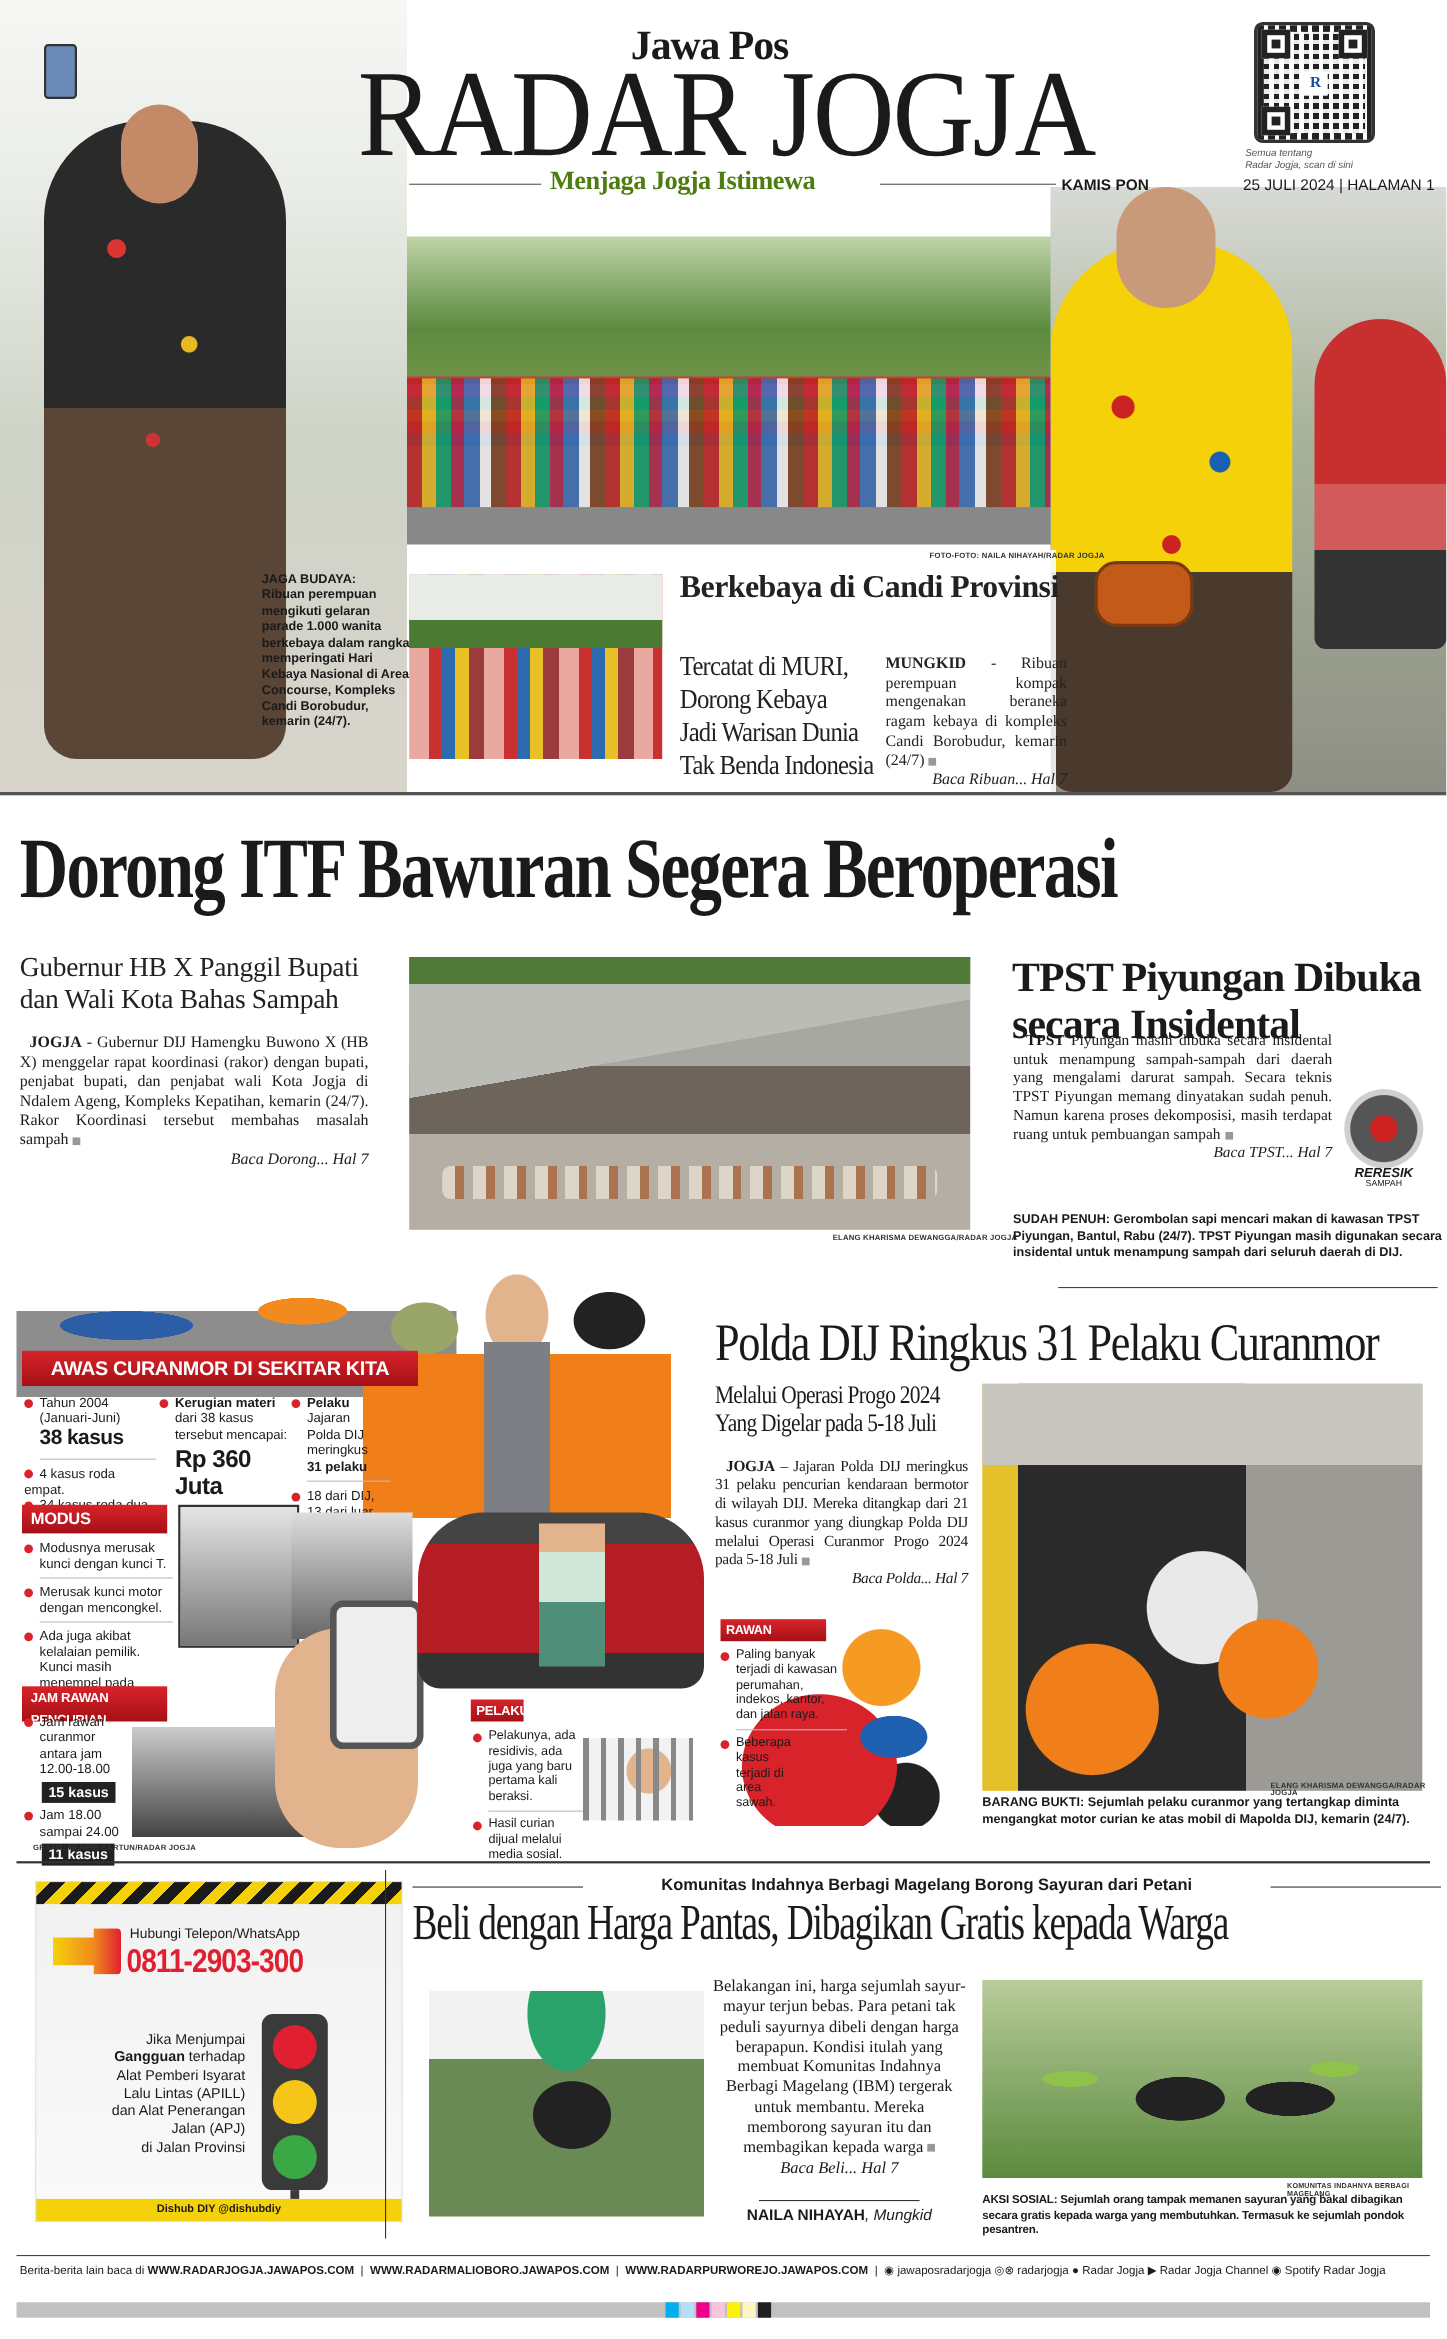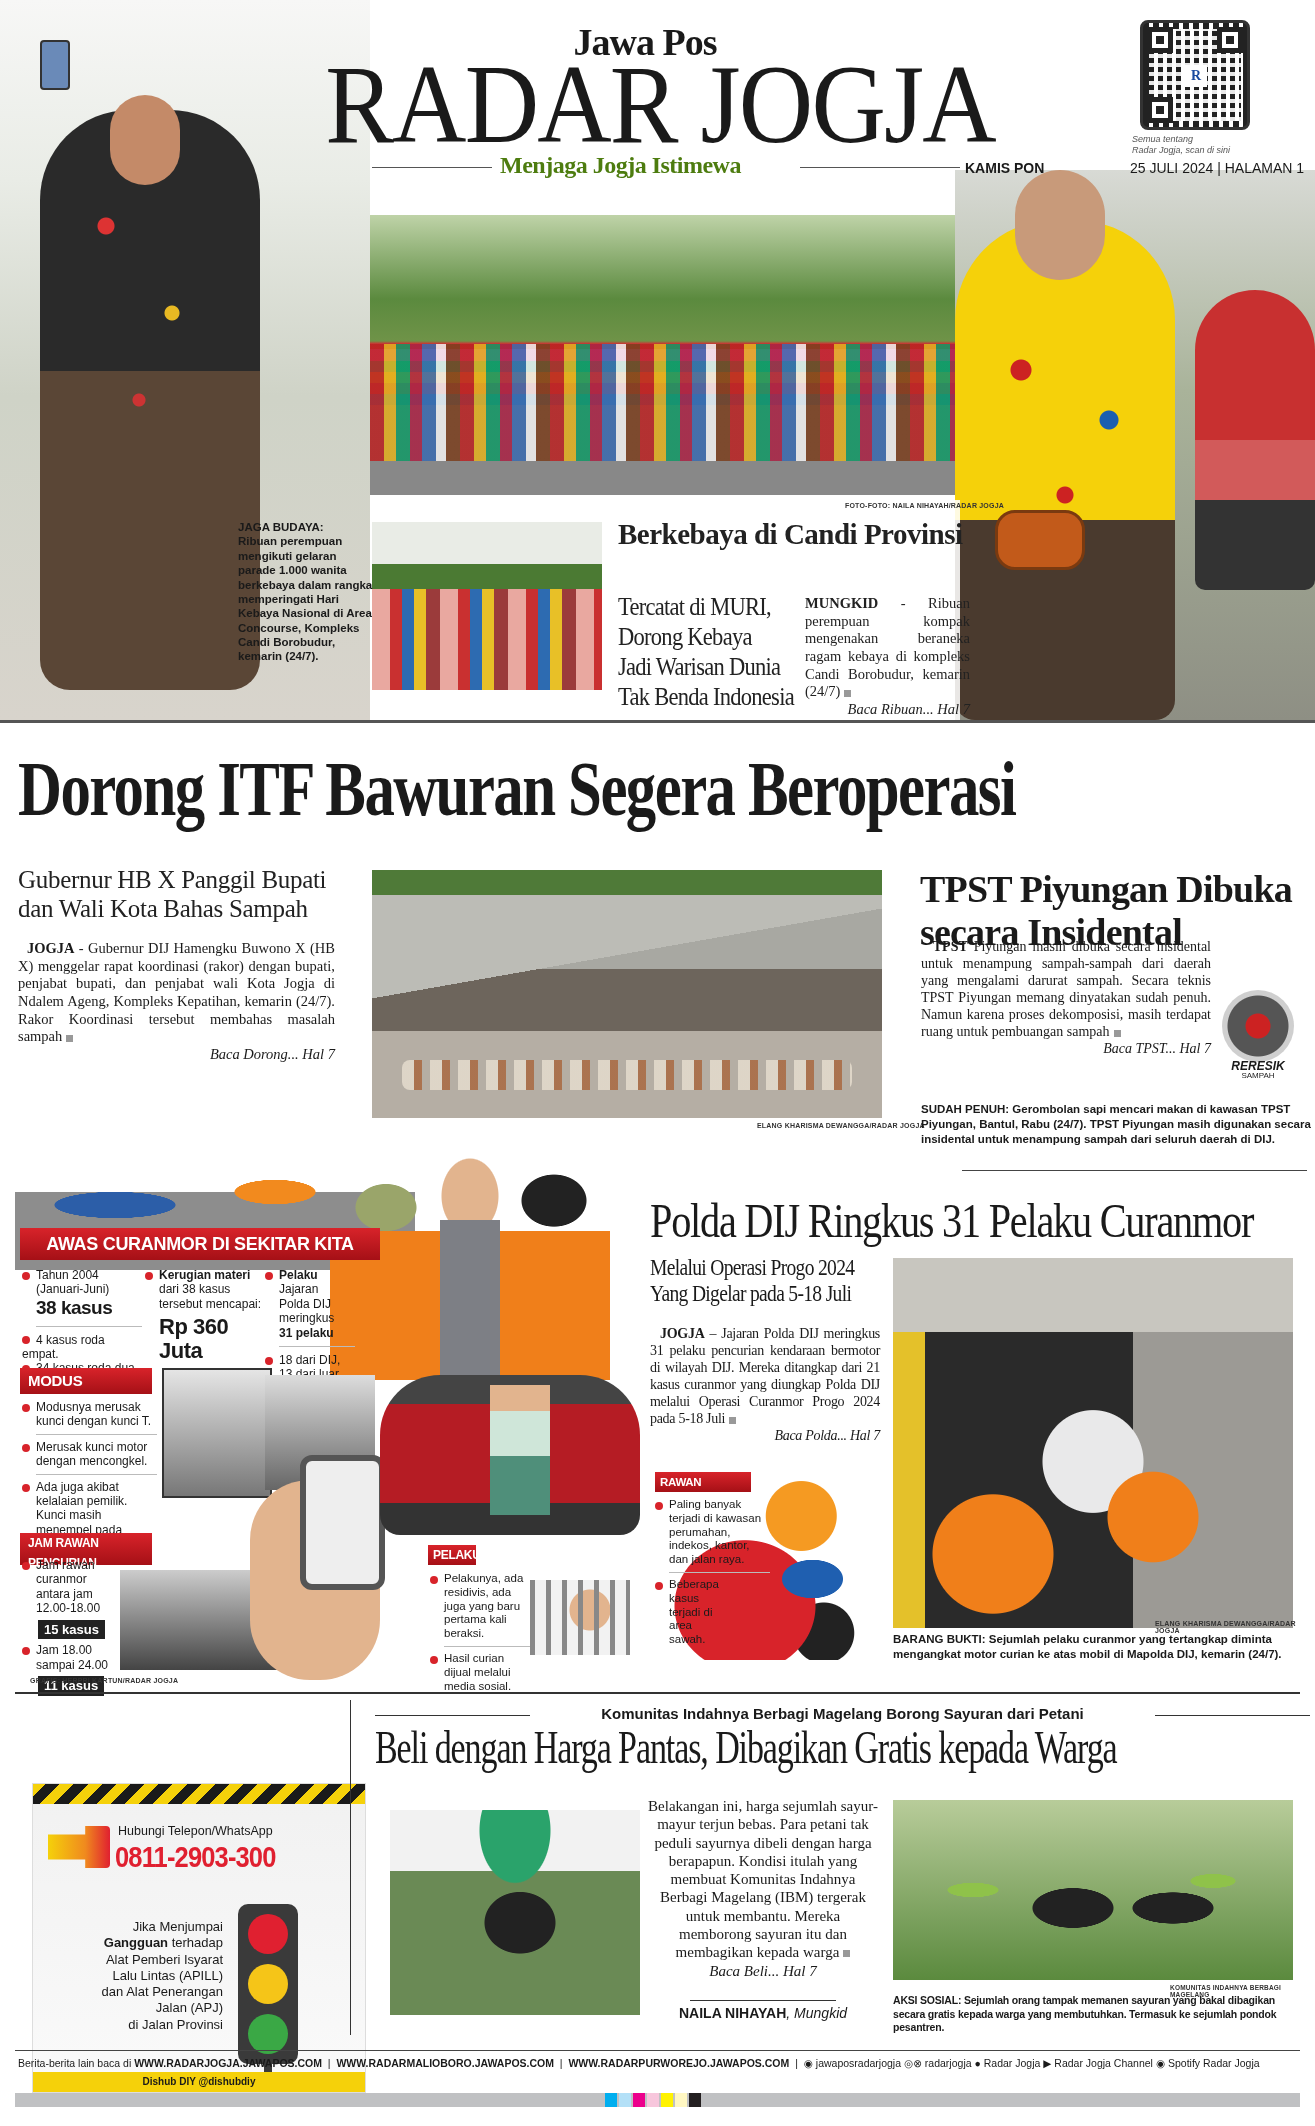--- a/index.html
+++ b/index.html
@@ -106,21 +106,21 @@
 .deck-polda{left:650px;top:1255px;font-size:23px;line-height:1.15;letter-spacing:-0.8px;transform:scaleX(0.85);transform-origin:left top;white-space:nowrap}
 .body-polda{left:650px;top:1325px;width:230px;font-size:14px;line-height:1.22;text-align:justify;letter-spacing:-0.3px}
 .p-polda{left:893px;top:1258px;width:400px;height:273px;background:
  linear-gradient(180deg,#c8c6bf 0 20%,transparent 20%),
  radial-gradient(ellipse at 25% 80%,#f07f1a 0 60px,transparent 61px),
  radial-gradient(ellipse at 65% 70%,#f07f1a 0 45px,transparent 46px),
  radial-gradient(ellipse at 50% 55%,#e9e9ea 0 50px,transparent 51px),
  linear-gradient(90deg,#e4c12a 0 8%,#2a2a2a 8% 60%,#9c9a95 60% 100%)}
 .cap-polda{left:893px;top:1632px;width:400px;font-family:"Liberation Sans",sans-serif;font-size:11.5px;font-weight:bold;line-height:1.3}
 
-.ad{left:32px;top:1783px;width:334px;height:310px;background:linear-gradient(180deg,#f1f1f1,#fafafa);border:1px solid #ddd}
+.ad{left:32px;top:1710px;width:334px;height:310px;background:linear-gradient(180deg,#f1f1f1,#fafafa);border:1px solid #ddd}
 .ad-stripes{left:0;top:0;width:100%;height:20px;background:repeating-linear-gradient(-45deg,#f5d10a 0 10px,#1a1a1a 10px 20px)}
 .ad-foot{left:0;bottom:0;width:100%;height:20px;background:#f5d10a;font-family:"Liberation Sans",sans-serif;font-size:10px;font-weight:bold;text-align:center;line-height:20px}
 .traffic{left:200px;top:110px;width:60px;height:160px;background:#3a3a3a;border-radius:10px}
 .light{position:absolute;left:10px;width:40px;height:40px;border-radius:50%}
 
 .kicker{left:375px;top:1705px;width:935px;text-align:center;font-family:"Liberation Sans",sans-serif;font-size:15px;font-weight:bold}
 .kline{top:1715px;height:1px;background:#333}
 .h-beli{left:375px;top:1725px;width:940px;font-size:46px;letter-spacing:-1.5px;transform:scaleX(0.74);transform-origin:left top;white-space:nowrap;line-height:1}
 .p-beli{left:390px;top:1810px;width:250px;height:205px;background:
  radial-gradient(ellipse at 50% 10%,#2aa36b 0 35px,transparent 36px),

